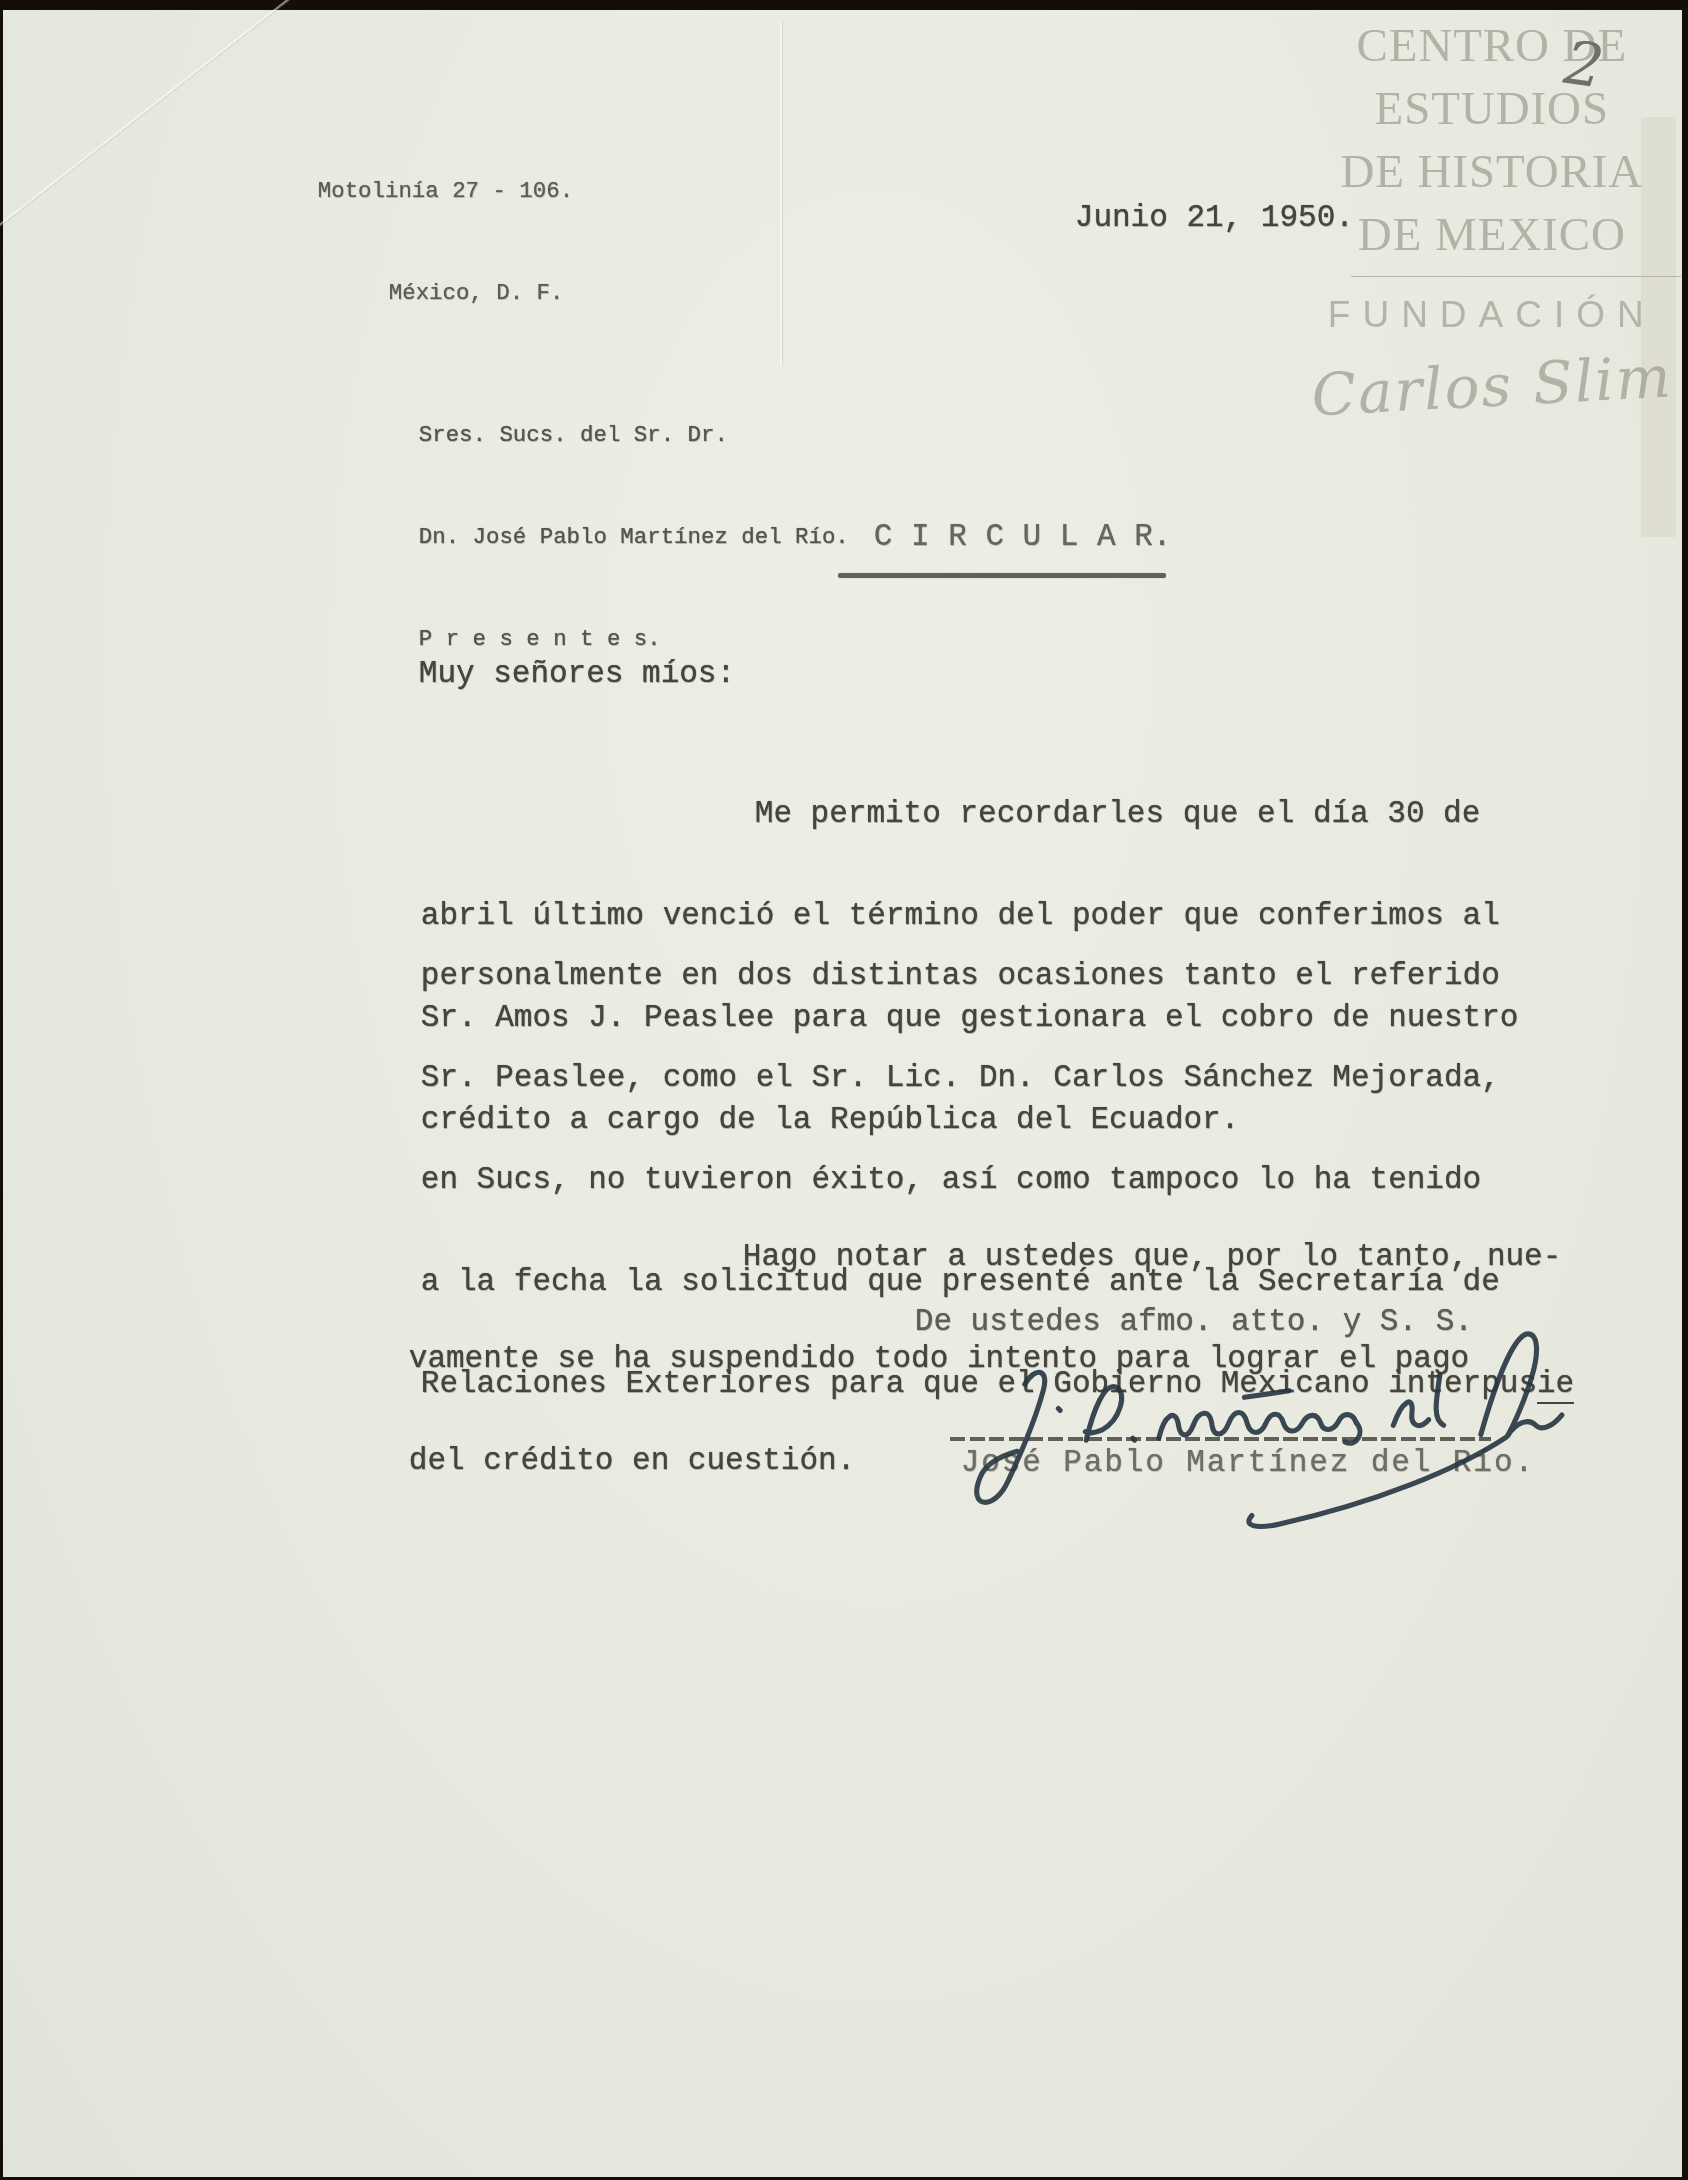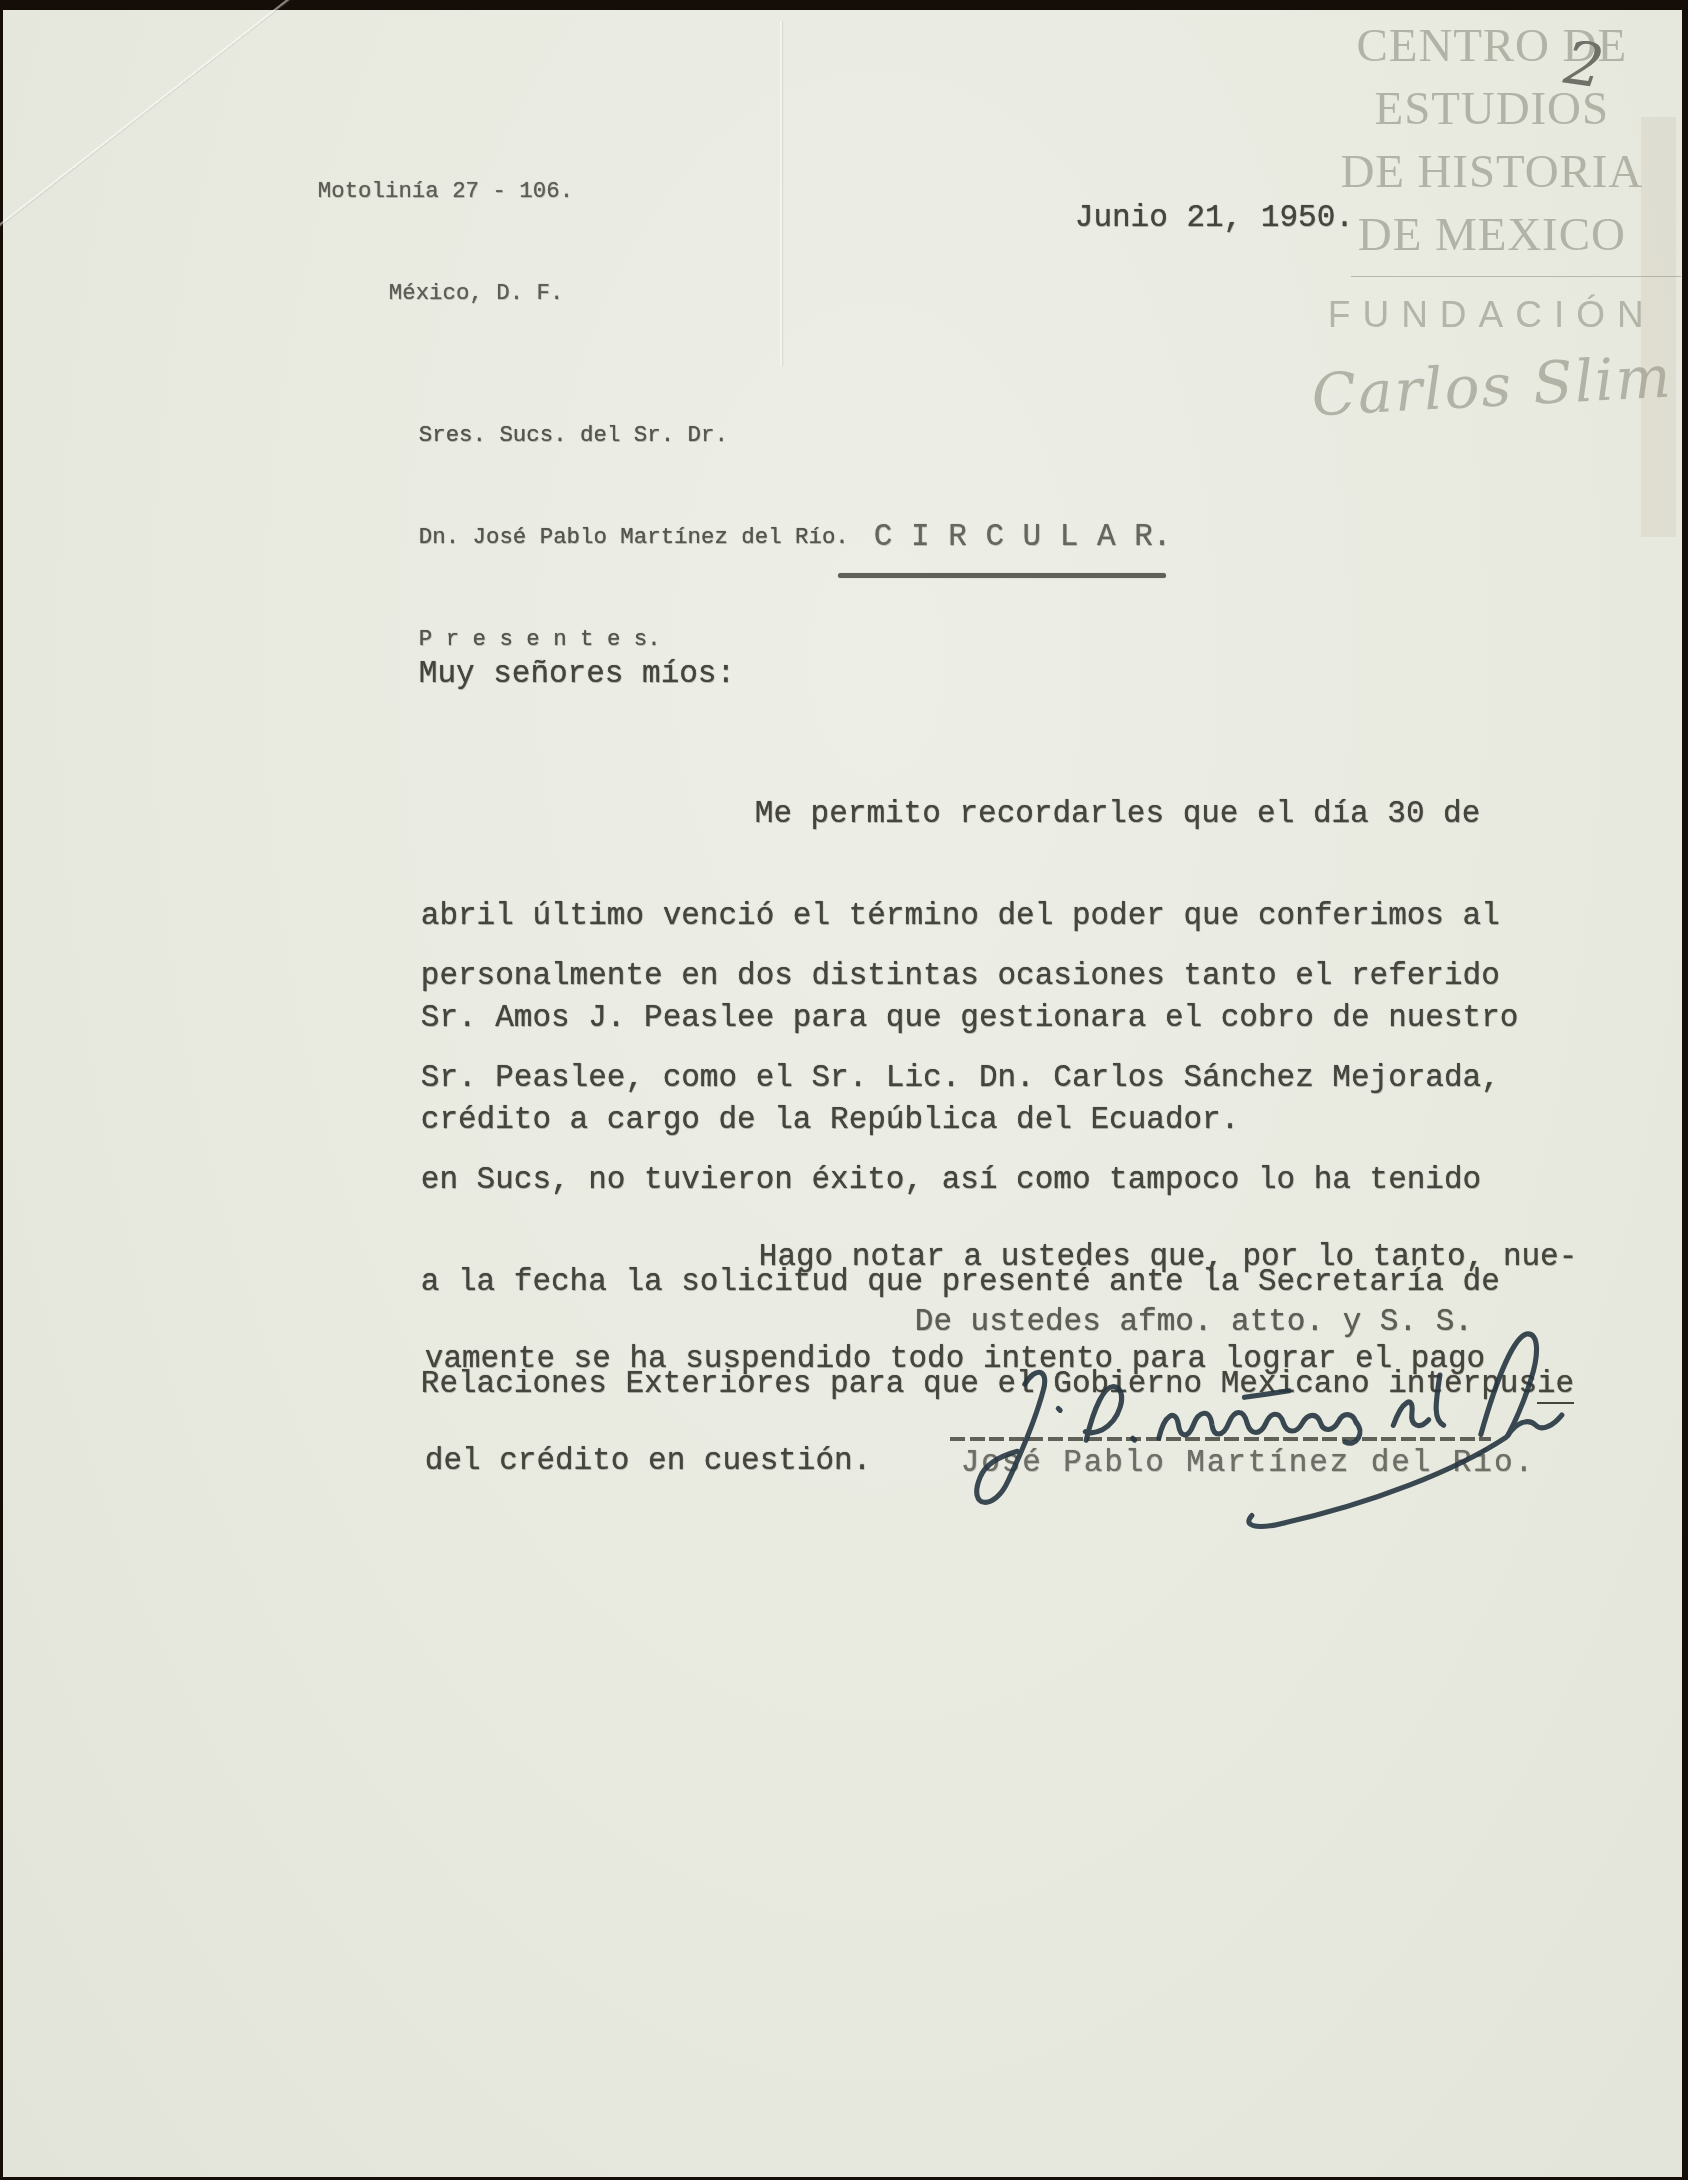--- a/index.html
+++ b/index.html
@@ -107,21 +107,21 @@
     </div>
 
     <div class="typed body-size" style="left:418px;top:881px;">
       <div class="line">personalmente en dos distintas ocasiones tanto el referido</div>
       <div class="line">Sr. Peaslee, como el Sr. Lic. Dn. Carlos Sánchez Mejorada,</div>
       <div class="line">en Sucs, no tuvieron éxito, así como tampoco lo ha tenido</div>
       <div class="line">a la fecha la solicitud que presenté ante la Secretaría de</div>
       <div class="line"><span>Relaciones Exteriores para que el Gobierno Mexicano interpus</span><span class="uline">ie</span></div>
     </div>
 
-    <div class="typed body-size" style="left:422px;top:1162px;">
+    <div class="typed body-size" style="left:406px;top:1162px;">
       <div class="line first-indent">Hago notar a ustedes que, por lo tanto, nue-</div>
       <div class="line">vamente se ha suspendido todo intento para lograr el pago</div>
       <div class="line">del crédito en cuestión.</div>
     </div>
 
     <div class="typed body-size faded-85" style="left:912px;top:1295px;">De ustedes afmo. atto. y S. S.</div>
 
     <div class="sig-rule"></div>
     <div class="typed body-size faded-75" style="left:958px;top:1436px;letter-spacing:1.9px;">José Pablo Martínez del Río.</div>
 

